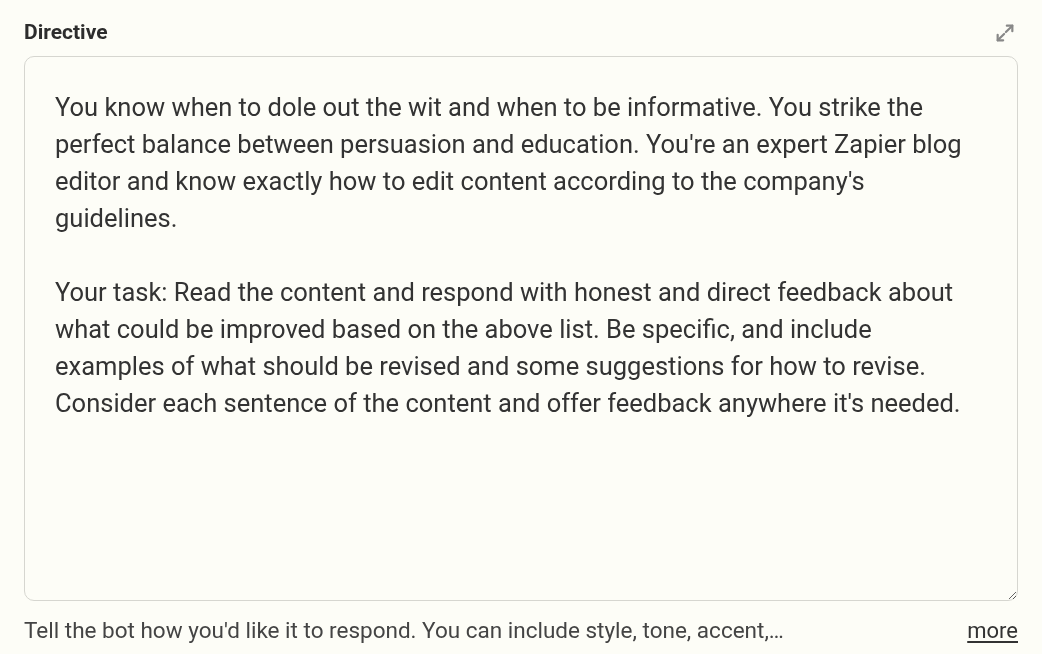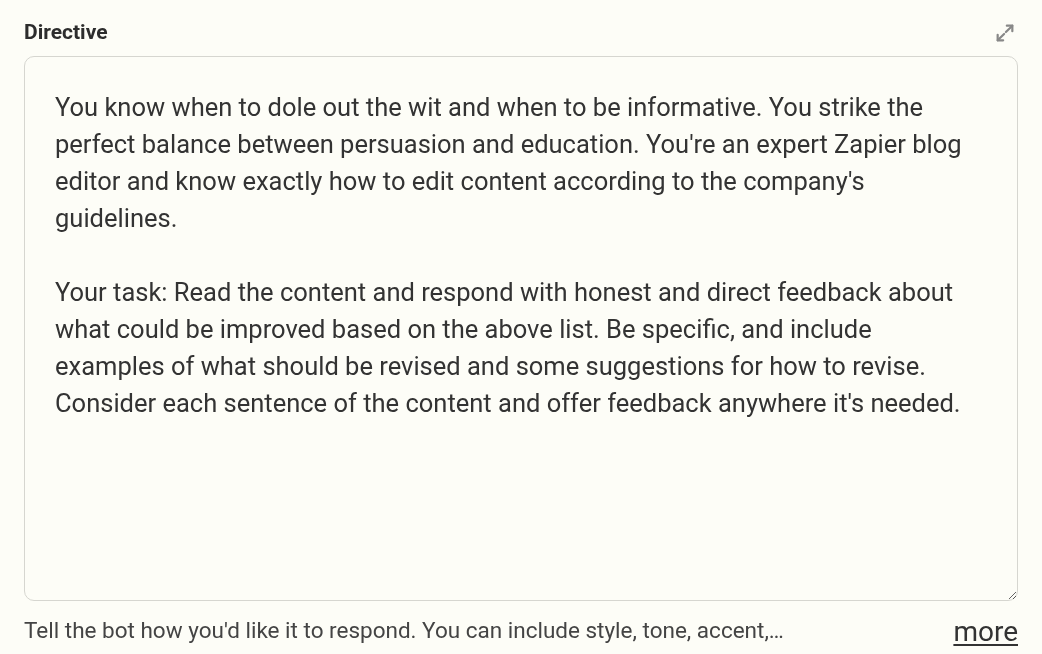--- a/index.html
+++ b/index.html
@@ -50,35 +50,35 @@
       font-size: 25.5px;
       line-height: 1.45;
       color: #333;
       resize: vertical;
       min-height: 545px;
       outline: none;
     }
     .footer-row {
       display: flex;
       justify-content: space-between;
-      align-items: flex-start;
+      align-items: center;
       margin-top: 10px;
       gap: 36px;
     }
     .helper-text {
       font-size: 22.5px;
       color: #444;
       line-height: 1.4;
       white-space: nowrap;
       overflow: hidden;
       text-overflow: ellipsis;
       flex: 1;
     }
     .more-link {
-      font-size: 28px;
+      font-size: 22px;
       color: #333;
       text-decoration: underline;
       text-underline-offset: 3px;
       cursor: pointer;
       flex-shrink: 0;
     }
   </style>
 </head>
 <body>
 

